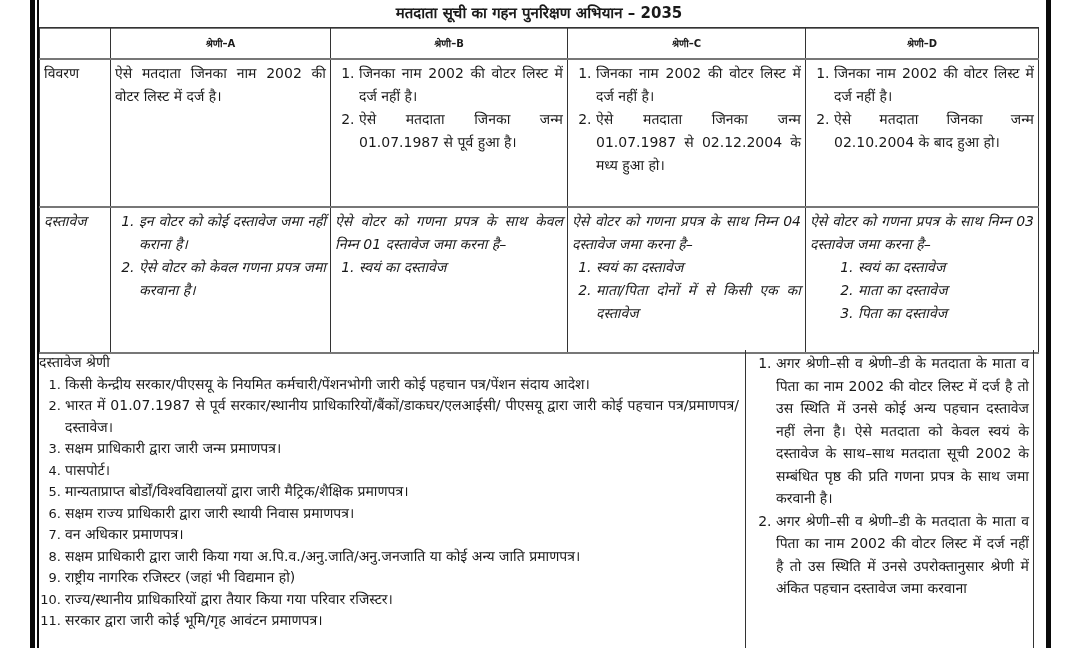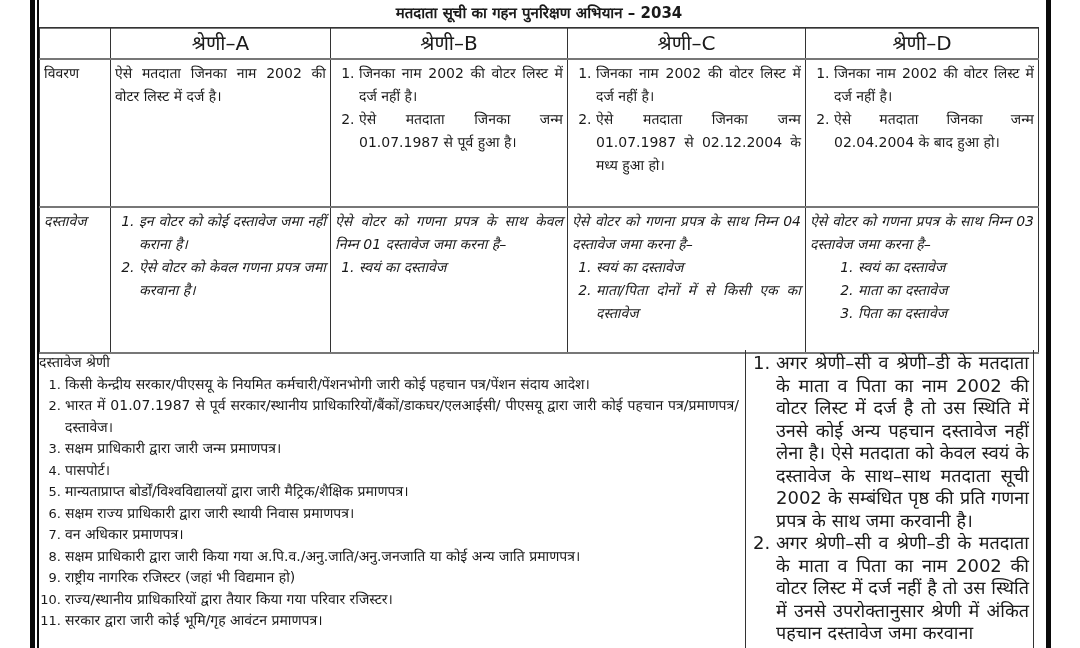--- a/index.html
+++ b/index.html
@@ -19,43 +19,43 @@
       border-bottom: 2px solid #777;
     }
     .grid { position: absolute; left: 39px; top: 27px; width: 999px; }
     table.main {
       border-collapse: collapse; width: 999px; table-layout: fixed;
     }
     table.main td, table.main th {
       border: 1px solid #333; vertical-align: top; padding: 2px 4px;
       font-size: 14px; line-height: 23px;
     }
-    table.main th { font-weight: normal; font-size: 20px; height: 26px; text-align: center; vertical-align: middle; border-bottom: 2px solid #777; }
+    table.main th { font-weight: bold; font-size: 10px; height: 26px; text-align: center; vertical-align: middle; border-bottom: 2px solid #777; }
     table.main tr.r1 td { height: 142px; border-bottom: 2px solid #777; margin-left: 12px; }
     table.main tr.r2 td { height: 140px; border-bottom: 2px solid #777; font-style: italic; }
     .just { text-align: justify; }
     ol { margin: 0; padding-left: 24px; }
     ol li { margin: 0; text-align: justify; }
     ol.indented { padding-left: 48px; }
     .lower { position: absolute; left: 39px; top: 350px; width: 999px; height: 298px; }
     .lower-left { position: absolute; left: 0; top: 0; width: 700px; font-size: 14px; line-height: 21.5px; padding: 2px 4px 0 0; }
     .lower-left .head { padding-left: 0; }
     .lower-left ol { padding-left: 26px; }
     .lower-left ol li::marker { font-size: 13px; }
-    .lower-right { position: absolute; left: 706px; top: 0; width: 289px; height: 298px; border-left: 1px solid #333; border-right: 1px solid #333; font-size: 18px; line-height: 22.5px; padding: 2px 4px 0 4px; box-sizing: border-box; }
+    .lower-right { position: absolute; left: 706px; top: 0; width: 289px; height: 298px; border-left: 1px solid #333; border-right: 1px solid #333; font-size: 14px; line-height: 22.5px; padding: 2px 4px 0 4px; box-sizing: border-box; }
     .lower-right ol { padding-left: 26px; }
   </style>
 </head>
 <body>
 
 <div class="bar-left"></div>
 <div class="bar-left2"></div>
 <div class="bar-right"></div>
 
-<div class="title">मतदाता सूची का गहन पुनरिक्षण अभियान – 2034</div>
+<div class="title">मतदाता सूची का गहन पुनरिक्षण अभियान – 2035</div>
 
 <div class="grid">
   <table class="main">
     <colgroup>
       <col style="width:71px">
         <col style="width:220px">
         <col style="width:237px">
         <col style="width:238px">
         <col style="width:233px">
     </colgroup>
@@ -78,21 +78,21 @@
       </td>
       <td>
         <ol>
           <li>जिनका नाम 2002 की वोटर लिस्ट में दर्ज नहीं है।</li>
           <li>ऐसे मतदाता जिनका जन्म 01.07.1987 से 02.12.2004 के मध्य हुआ हो।</li>
         </ol>
       </td>
       <td>
         <ol>
           <li>जिनका नाम 2002 की वोटर लिस्ट में दर्ज नहीं है।</li>
-          <li>ऐसे मतदाता जिनका जन्म 02.04.2004 के बाद हुआ हो।</li>
+          <li>ऐसे मतदाता जिनका जन्म 02.10.2004 के बाद हुआ हो।</li>
         </ol>
       </td>
     </tr>
     <tr class="r2">
       <td>दस्तावेज</td>
       <td>
         <ol>
           <li>इन वोटर को कोई दस्तावेज जमा नहीं कराना है।</li>
           <li>ऐसे वोटर को केवल गणना प्रपत्र जमा करवाना है।</li>
         </ol>

